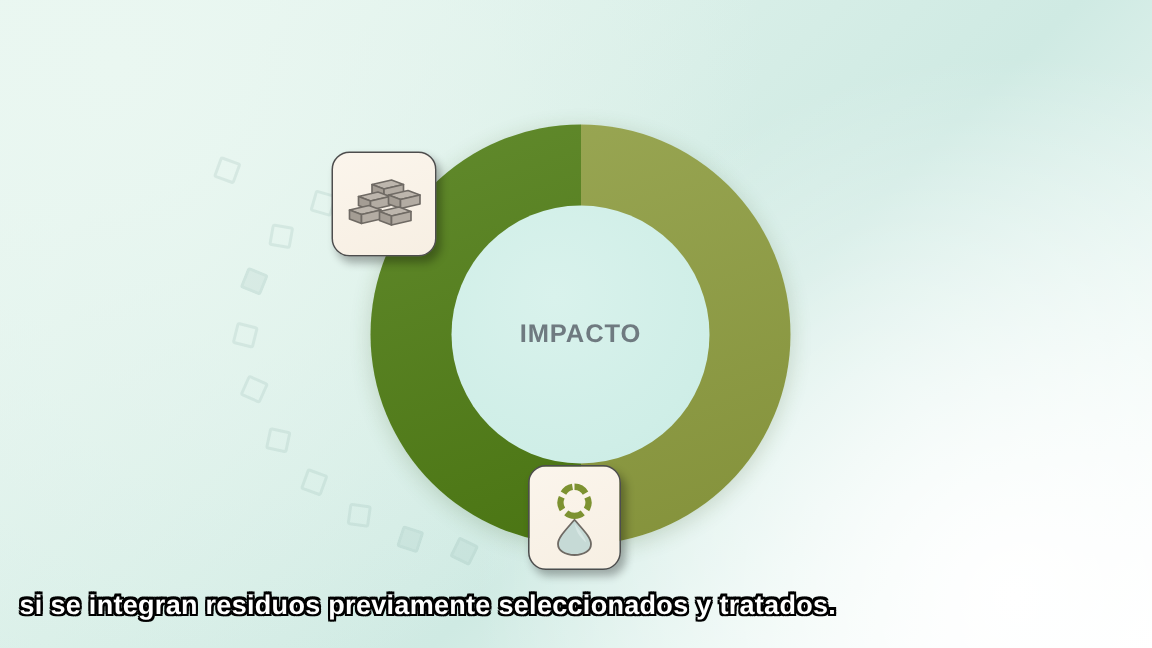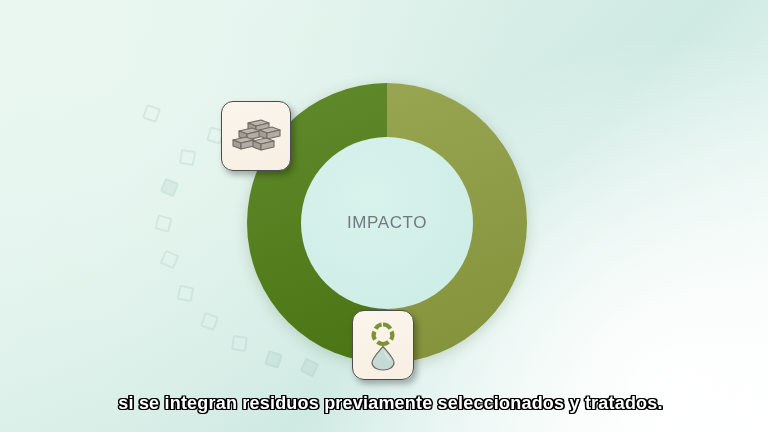--- a/index.html
+++ b/index.html
@@ -81,21 +81,21 @@
     background:radial-gradient(circle at 40% 35%, #d9f2ec 0%, #cfeee7 70%, #c9ebe4 100%);
   }
   .donut-center-text{
     position:absolute;
     left:50%; top:50%;
     transform:translate(-50%,-50%);
     width:170px;
     text-align:center;
     color:#6f7a80;
     font-size:17px;
-    font-weight:normal;
+    font-weight:bold;
     letter-spacing:.6px;
     line-height:1.28;
   }
 
   
   .icon-card{
     position:absolute;
     background:linear-gradient(160deg,#fbf5ec 0%, #f7efe3 100%);
     border:1.5px solid #4d4d4d;
     border-radius:12px;
@@ -106,21 +106,20 @@
   }
   #card-bricks{ left:221px; top:101px; width:70px; height:70px; }
   #card-water { left:352px; top:310px; width:62px; height:70px; }
 
   .icon-svg{ display:block; }
 
   
   .subtitle-bar{
     position:absolute;
     left:0; right:0; bottom:18px;
-    text-align:center;
     pointer-events:none;
     margin-left:13px;
   }
   .subtitle-text{
     display:inline-block;
     color:#ffffff;
     font-size:18px;
     font-weight:bold;
     letter-spacing:.2px;
     text-shadow:

